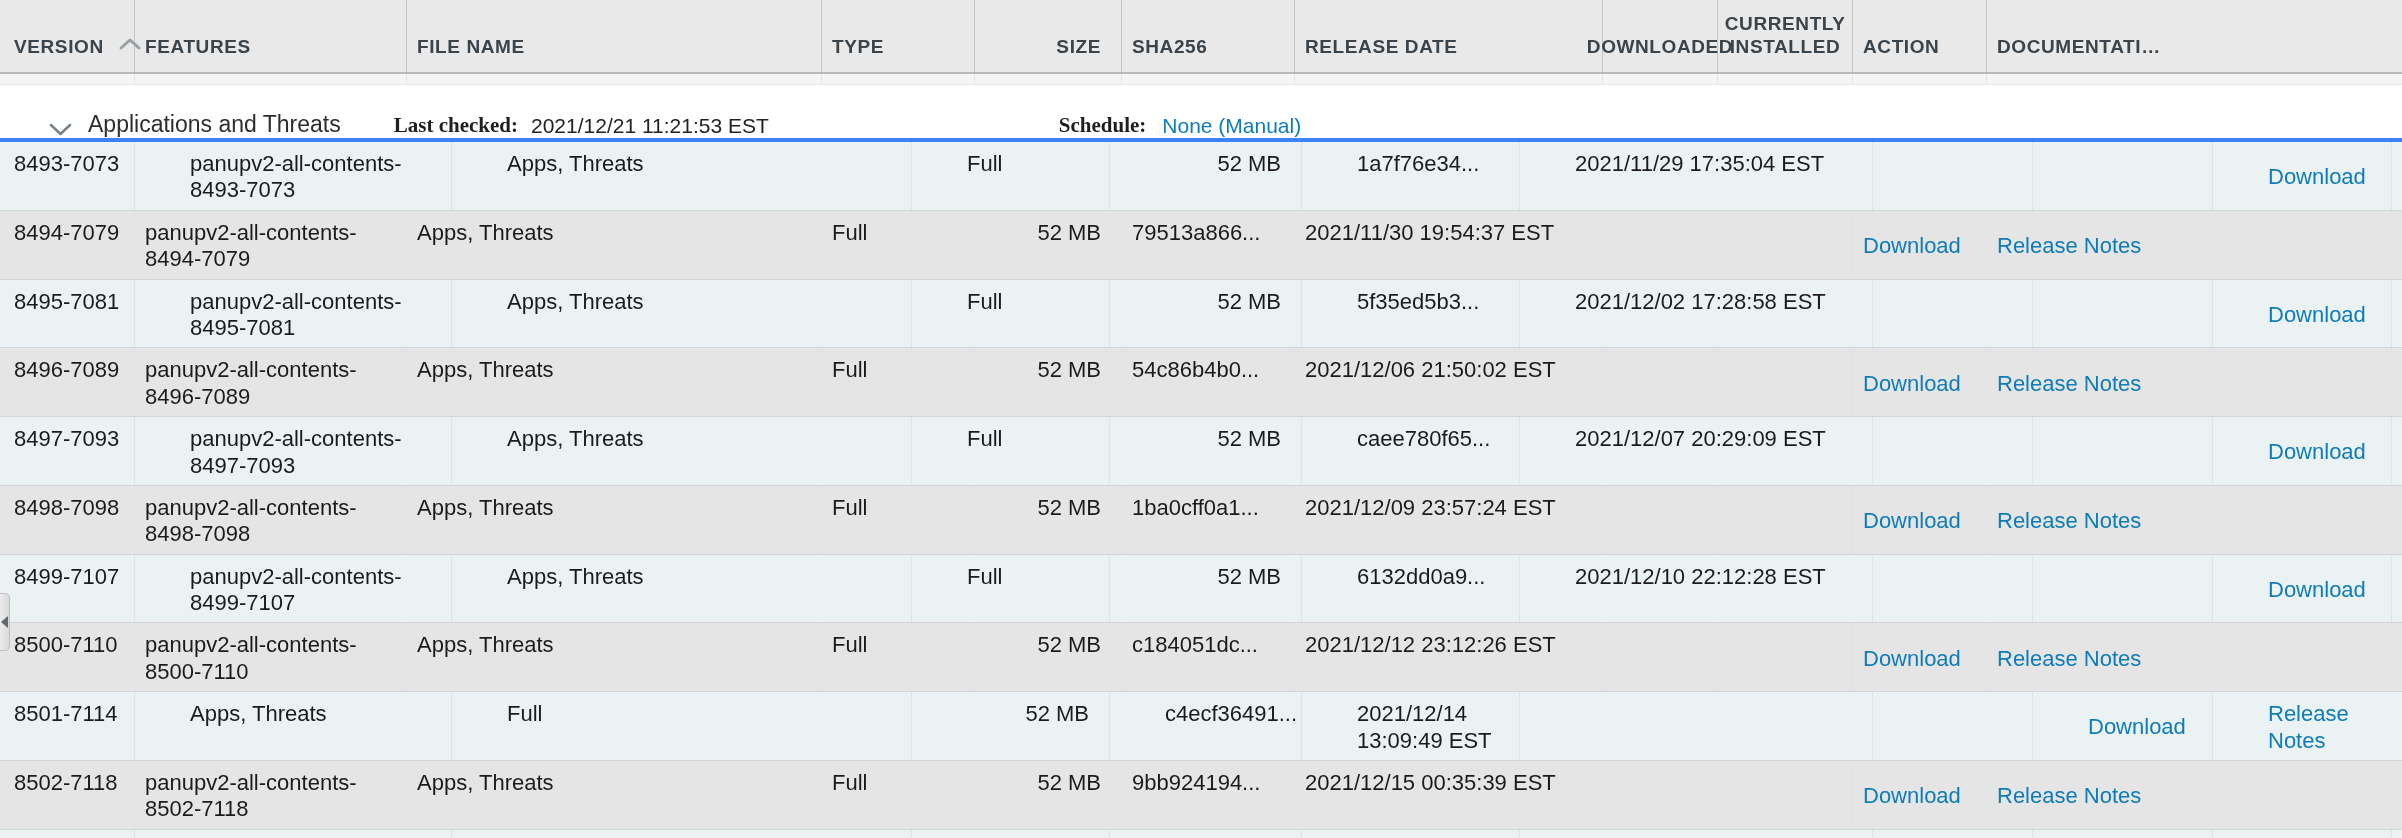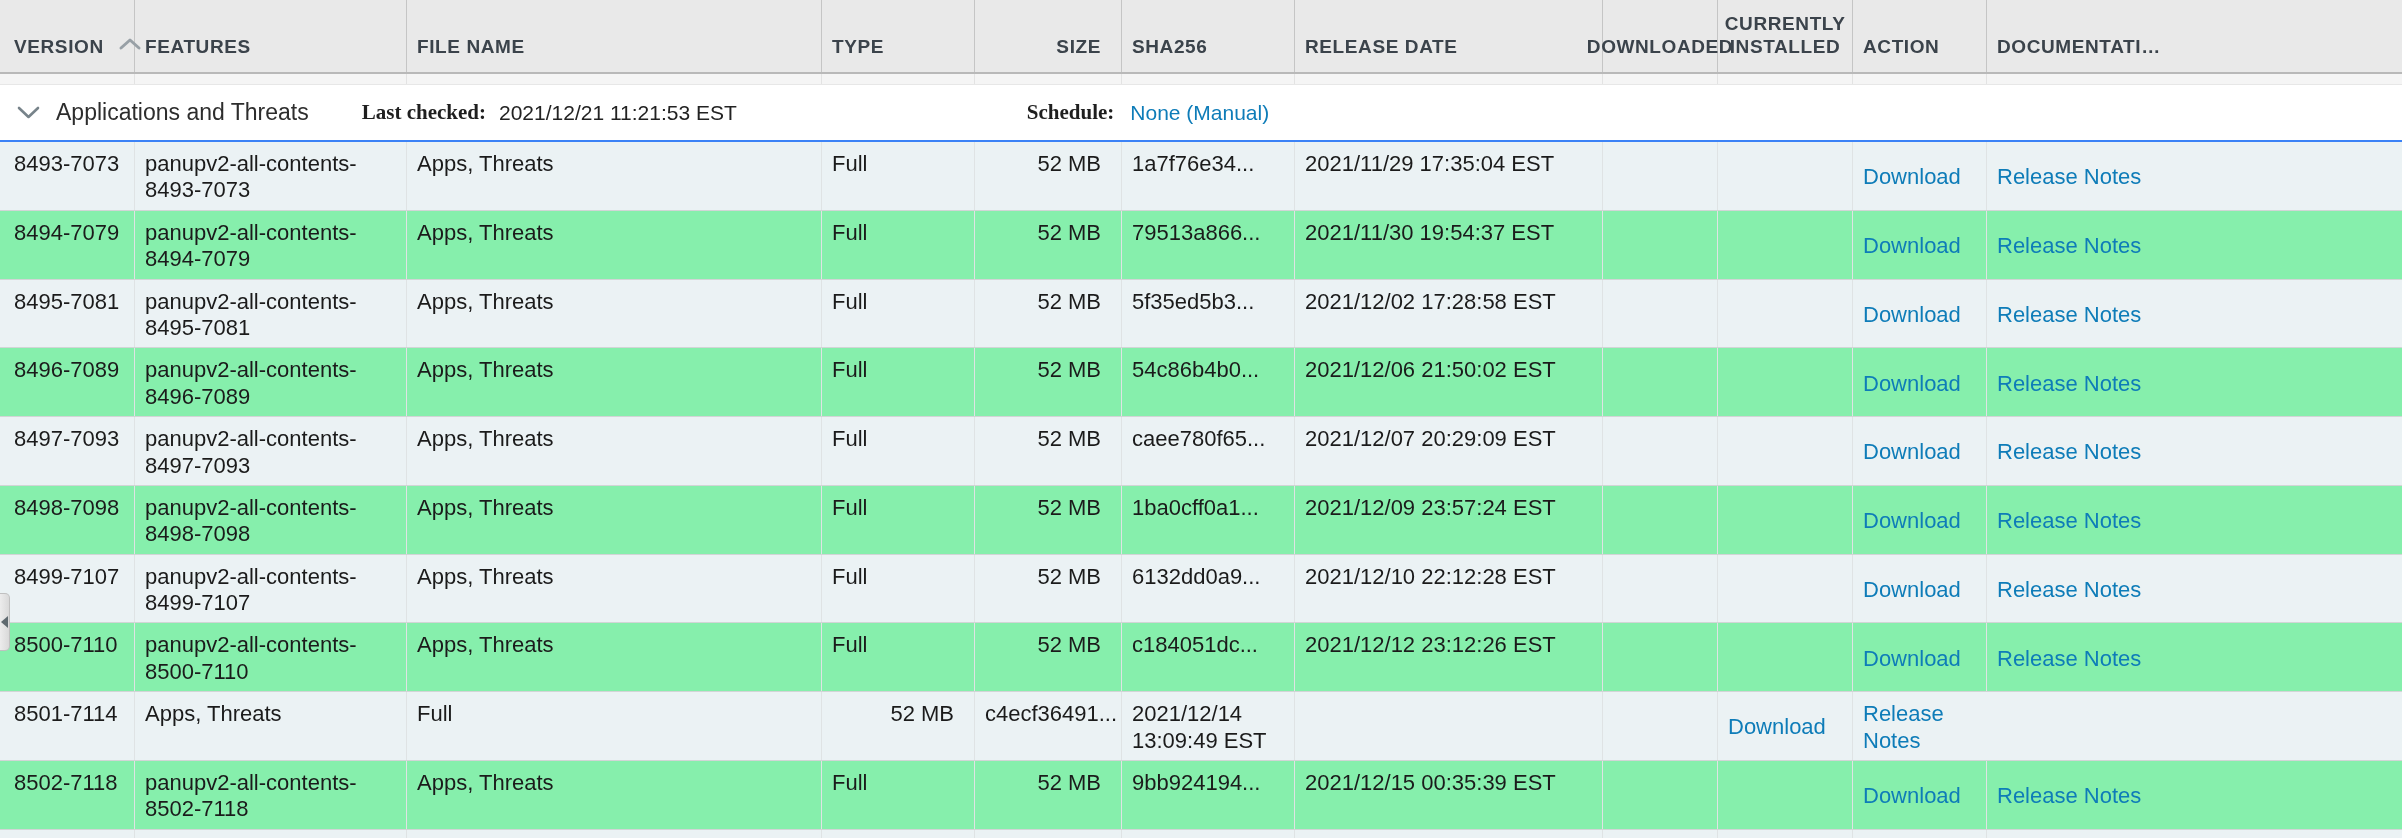--- a/index.html
+++ b/index.html
@@ -19,34 +19,34 @@
   .th.c7, .th.c8 { justify-content:center; text-align:center; }
   .th.c10 span { white-space:nowrap; overflow:hidden; text-overflow:ellipsis; }
   .sort-icon { margin-left:14px; margin-bottom:2px; flex:0 0 auto; }
 
   
   .strip { height:11px; background:#f5f5f5; border-bottom:1px solid #e7e7e7; }
   .strip div { border-right:1px solid #e3e3e3; }
   .strip div:last-child { border-right:none; }
 
   
-  .group-row { height:57px; display:flex; align-items:center; background:#fff;
-               border-bottom:2px solid #3b82f6; font-size:22px; }
+  .group-row { height:57px; display:flex; align-items:flex-end; background:#fff;
+               border-bottom:4px solid #3b82f6; font-size:22px;padding-left:32px; }
   .chevron { margin:0 14px 0 15px; display:flex; align-items:center; }
   .group-title { color:#2d2d2d; font-size:23px; }
   .meta-label { font-weight:700; color:#1f1f1f; font-size:21px;font-family:Liberation Serif, serif; }
   .meta-value { color:#222; font-size:21px; margin-left:13px; }
   .ml-lc { margin-left:53px; }
   .ml-sch { margin-left:290px; }
   a.link { color:var(--link,#0e7cb8); text-decoration:none; cursor:pointer; }
   .sched-link { margin-left:16px; font-size:21px; }
 
   
-  .row { min-height:44px; background:#86efac; border-bottom:1px solid #d2d5d6; }
-  .row.tinted { background:var(--tint,#ebf2f4); }
+  .row { min-height:44px; background:#e5e5e5; border-bottom:1px solid #d2d5d6; }
+  .row.tinted { background:var(--tint,#ebf2f4);gap:45px; }
   .row.tall { min-height:64px; }
   .cell { padding:9px 8px 6px 10px; border-right:1px solid #dfe3e4; font-size:22px; line-height:1.2;
           display:flex; align-items:flex-start; overflow:hidden; }
   .cell:last-child { border-right:none; }
   .cell.c0 { padding-left:14px; }
   .cell.c4 { justify-content:flex-end; padding-right:20px; }
   .cell.c5 { white-space:nowrap; }
   .cell.c7, .cell.c8 { justify-content:center; align-items:center; }
   .cell.c9, .cell.c10 { flex-direction:column; gap:3px;justify-content:center; }
   .cell.c9 a, .cell.c10 a { font-size:22px; }

